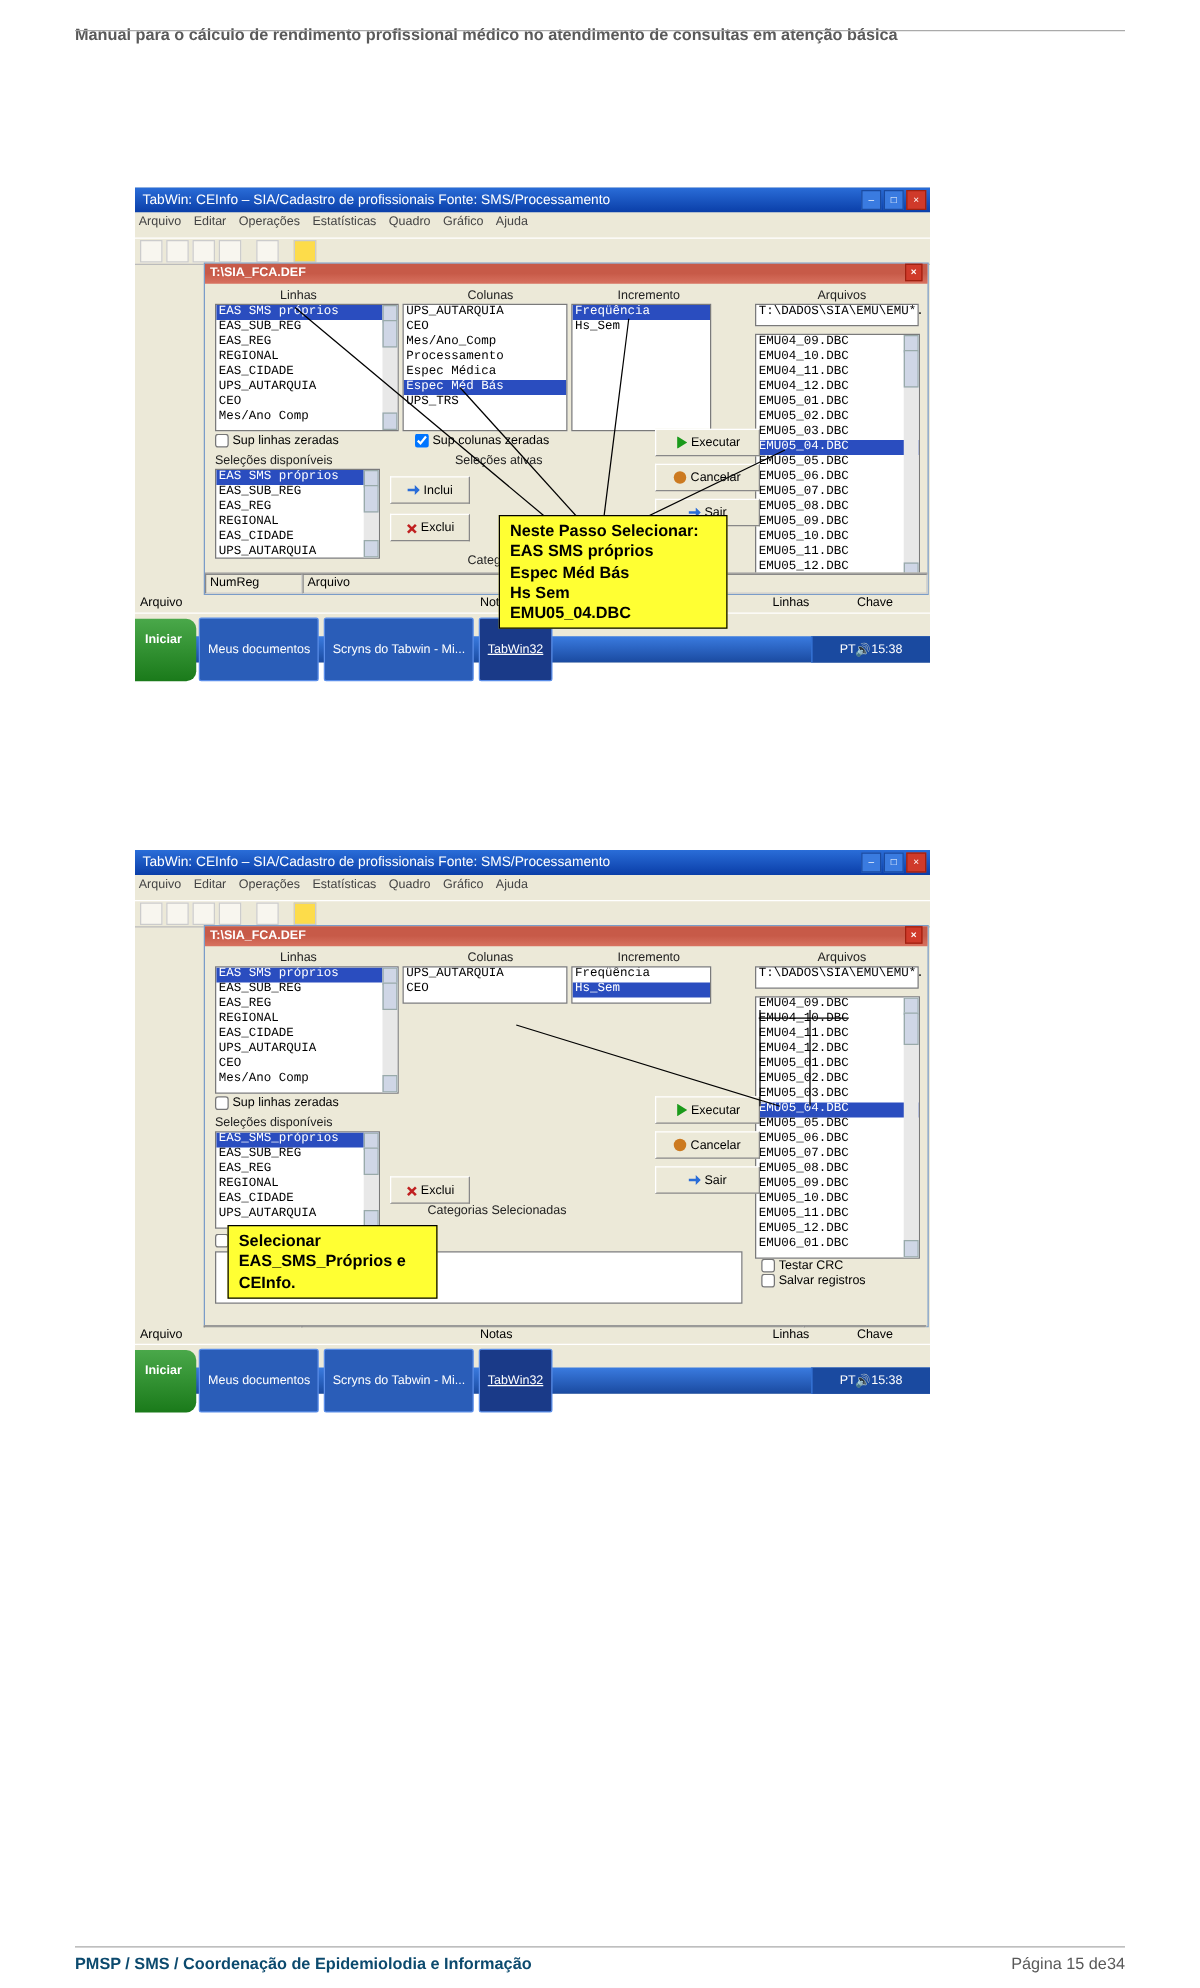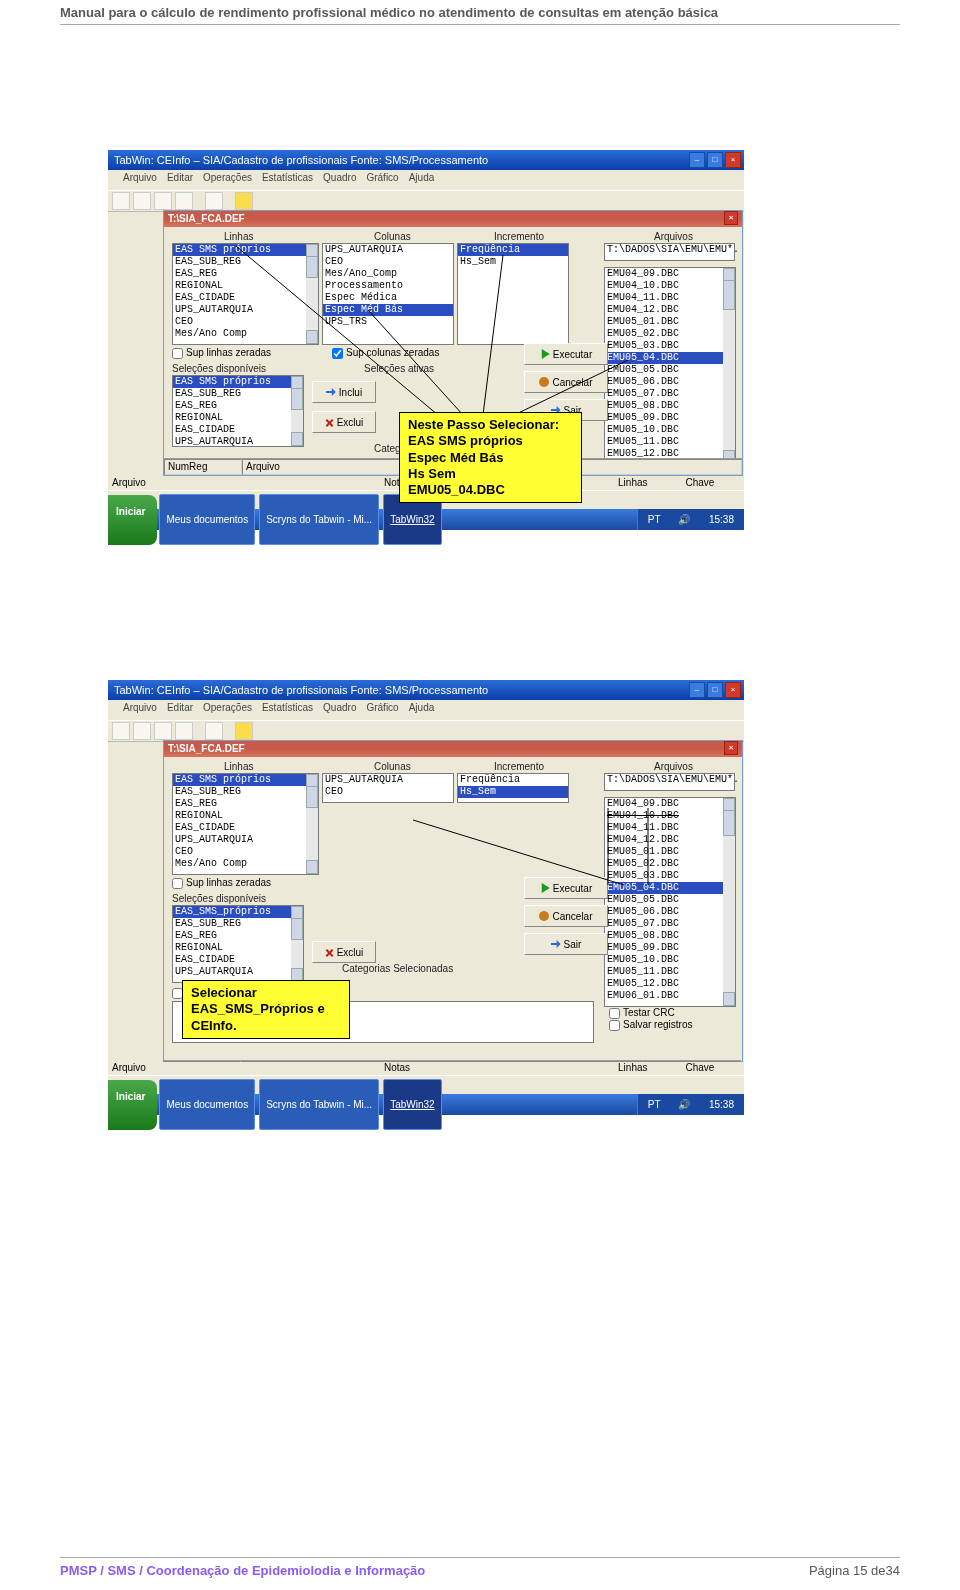--- a/index.html
+++ b/index.html
@@ -1,29 +1,29 @@
 <!DOCTYPE html>
 <html><head>
 <meta charset="utf-8">
 <style>
   body { margin:0; background:#fff; font-family:Arial,Helvetica,sans-serif; font-size:11px; color:#000;}
   .page { width:960px; height:1590px; margin:0 auto; position:relative; background:#fff;}
-  .doc-header { position:absolute; top:5px; left:60px; right:60px; font-weight:bold; font-size:13px; color:#595959;}
+  .doc-header { position:absolute; top:20px; left:60px; right:60px; font-weight:bold; font-size:13px; color:#595959;}
   .header-line { position:absolute; top:24px; left:60px; right:60px; border-top:1px solid #aaa;}
-  .doc-footer-text { position:absolute; bottom:12px; left:60px; font-weight:bold; font-size:13px; color:#8b5cf6;}
+  .doc-footer-text { position:absolute; bottom:12px; left:60px; font-weight:bold; font-size:13px; color:#0c4a6e;}
   .doc-footer-page { position:absolute; bottom:12px; right:60px; font-size:13px; color:#595959;}
   .footer-line { position:absolute; bottom:32px; left:60px; right:60px; border-top:1px solid #aaa;}
   .shot { position:absolute; background:#ece9d8;}
   .shot1 { top:150px; left:108px; width:636px; height:380px;}
   .shot2 { top:680px; left:108px; width:636px; height:435px;}
   .titlebar { height:20px; background:linear-gradient(#2a6dd8,#0a3ea8); color:#fff; font-size:11px; line-height:20px; padding-left:6px; display:flex; justify-content:space-between; align-items:center;}
   .titlebar .winbtns { display:flex; gap:2px; padding-right:3px;}
   .wb { width:14px; height:14px; background:#3a7be0; border:1px solid #1a4aa0; font-size:8px; text-align:center; line-height:13px; color:#fff;}
   .wb.close{background:#d03a2a;border-color:#a02010;}
-  .menubar { height:16px; background:#ece9d8; font-size:10px; color:#444; padding:2px 15px;}
+  .menubar { height:16px; background:#ece9d8; font-size:10px; color:#444; padding:2px 3px;}
   .menubar span{margin-right:10px;}
   .toolbar { height:20px; background:#ece9d8; border-top:1px solid #fff; border-bottom:1px solid #bbb; display:flex; align-items:center; gap:3px; padding:0 4px;}
   .tb { width:16px; height:16px; border:1px solid #ccc; background:#f8f6ef;}
   .tb.sep{border:none;width:6px;background:none;}
   .tb.y{background:#fddc4a;}
   .subwin { position:absolute; background:#ece9d8; border:1px solid #7a9cc8;}
   .subtitle { height:16px; background:linear-gradient(#c75a48 48%,#d87260); color:#fff; font-size:10px; line-height:16px; padding:0 4px; font-weight:bold; display:flex; justify-content:space-between;}
   .closex{width:12px;height:12px;background:#d03a2a;border:1px solid #a02010;color:#fff;font-size:8px;text-align:center;line-height:11px;}
   .lbl{font-size:10px;color:#222;}
   .listbox { position:absolute; background:#fff; border:1px solid #7a7a7a; font-size:10px; overflow:hidden; font-family:"Courier New",monospace;}
@@ -43,21 +43,21 @@
   .btn3d .ico.red{width:9px;height:9px;background:none;position:relative;}
   .btn3d .ico.red:before,.btn3d .ico.red:after{content:"";position:absolute;left:0;top:4px;width:9px;height:2px;background:#c02020;}
   .btn3d .ico.red:before{transform:rotate(45deg);} .btn3d .ico.red:after{transform:rotate(-45deg);}
   .callout{position:absolute;background:#ffff33;border:1px solid #000;font-size:13px;font-weight:bold;color:#000;padding:4px 8px;line-height:1.25;z-index:50;font-family:Arial,sans-serif;}
   .statusbar{position:absolute;left:0;right:0;bottom:21px;height:18px;background:#ece9d8;border-top:1px solid #fff;font-size:10px;display:flex;}
   .panelrow{position:absolute;left:0;right:0;bottom:39px;height:14px;background:#ece9d8;font-size:10px;display:flex;}
   .taskbar{position:absolute;left:0;right:0;bottom:0;height:21px;background:linear-gradient(#3a7be0,#1a4aa0);display:flex;align-items:center;font-size:10px;color:#fff;}
   .startbtn{background:linear-gradient(#4aa84a,#1a7a1a);height:34px;padding:0 12px 16px 8px;display:flex;align-items:center;font-weight:bold;border-radius:0 8px 8px 0;}
   .tbtn{background:#2a5db8;border:1px solid #5a8de8;border-radius:2px;height:17px;margin:0 2px;padding:16px 6px;display:flex;align-items:center;}
   .tbtn.active{background:#1a3a88;text-decoration:underline;}
-  .tray{margin-left:auto;background:#1a4aa0;height:21px;display:flex;align-items:center;padding:0 10px;gap:18px;border-left:1px solid #3a7be0;}
+  .tray{margin-left:auto;background:#1a4aa0;height:21px;display:flex;align-items:center;padding:0 22px;gap:0;border-left:1px solid #3a7be0;}
   .radio{position:absolute;font-size:10px;}
   .radio input{vertical-align:middle;margin:0 3px 0 0;}
   .fieldset{position:absolute;border:1px solid #aaa;font-size:10px;}
   .fieldset .legend{position:absolute;top:-7px;left:4px;background:#ece9d8;padding:0 2px;font-size:10px;}
   svg.conn{position:absolute;top:0;left:0;pointer-events:none;z-index:40;}
   .subwin-status{position:absolute;left:0;right:0;bottom:0;height:16px;border-top:1px solid #999;background:#ece9d8;font-size:10px;display:flex;}
   .subwin-status>div{border:1px solid #ccc;border-top-color:#888;border-left-color:#888;padding:0 3px;height:14px;line-height:14px;}
 </style>
 </head>
 <body>

